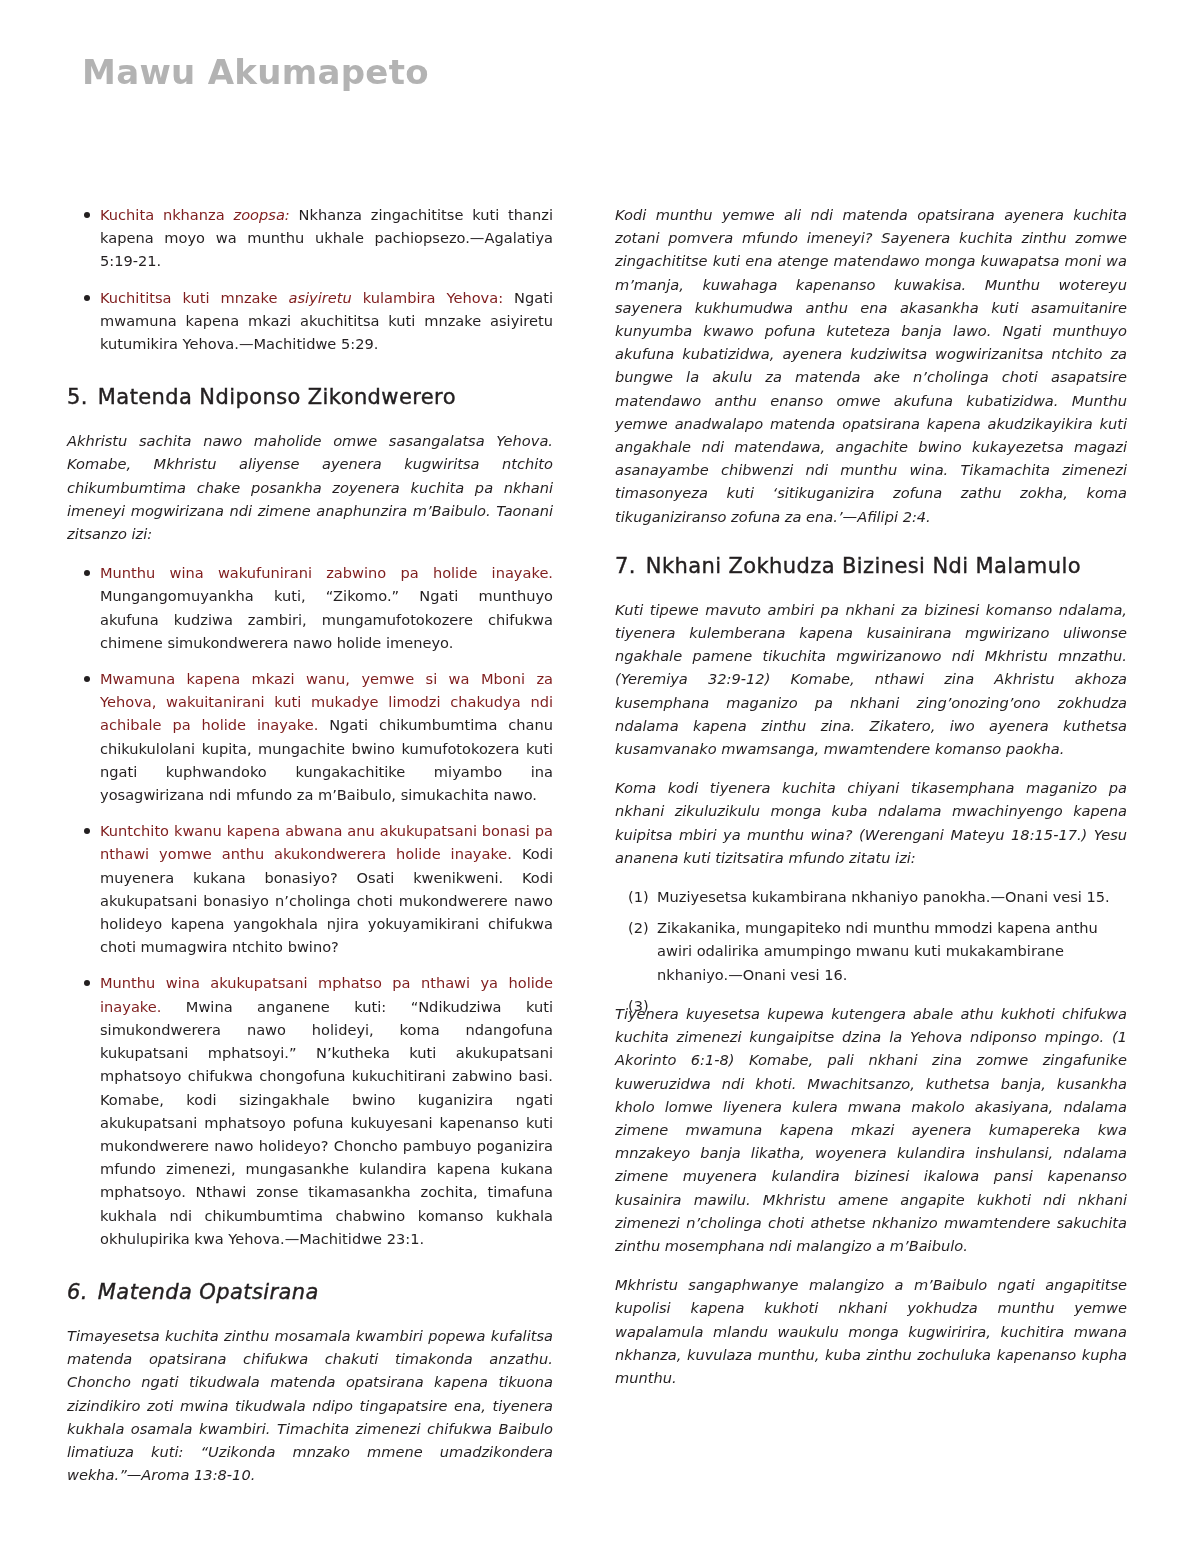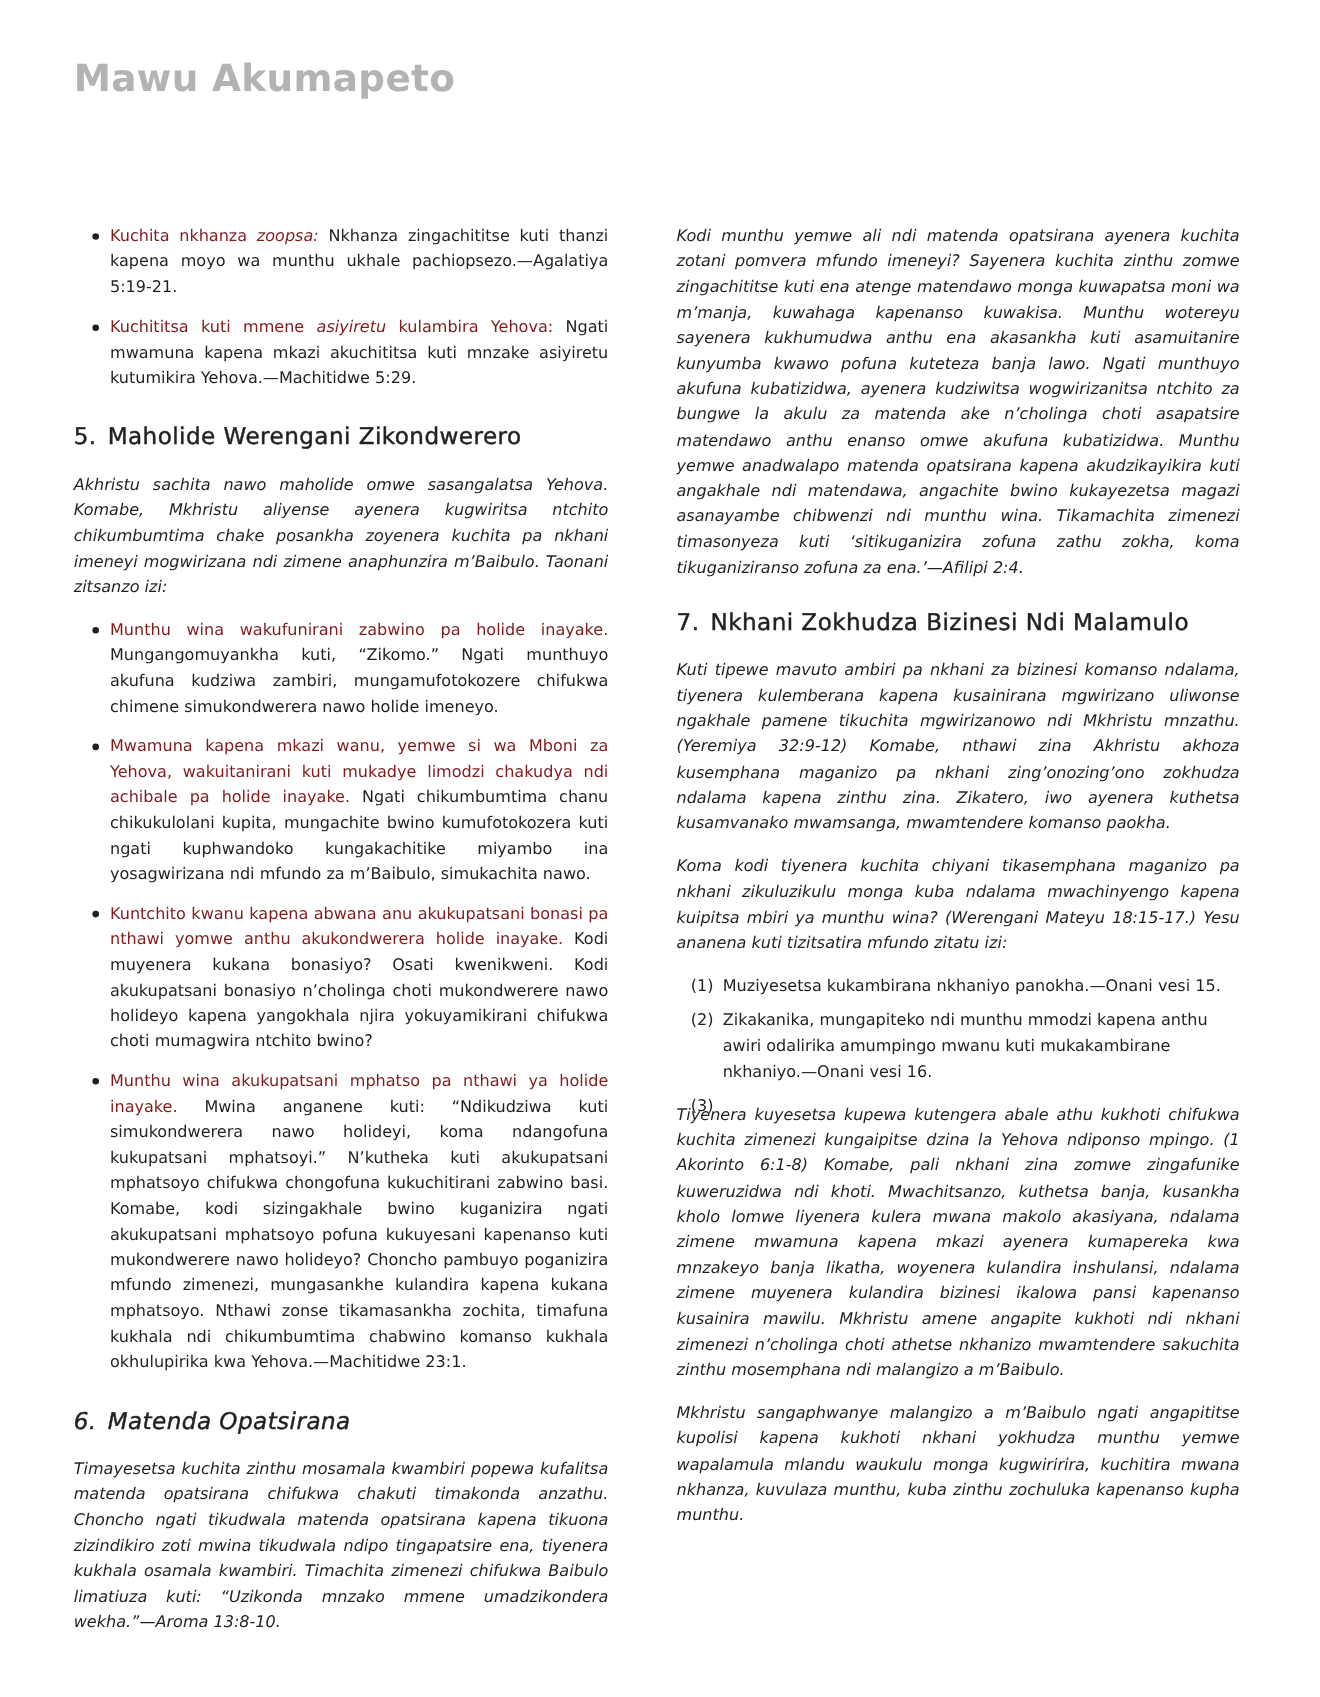--- a/index.html
+++ b/index.html
@@ -1,18 +1,18 @@
 <!DOCTYPE html>
 <html><head>
 <meta charset="utf-8">
 <style>
   html, body { margin: 0; padding: 0; background: #ffffff; }
   body { width: 1200px; height: 1543px; position: relative; overflow: hidden;
          font-family: "DejaVu Sans", sans-serif; color: #231f20; }
-  .running-head { position: absolute; left: 67px; top: 52px; font-size: 34px; font-weight: bold;
+  .running-head { position: absolute; left: 82px; top: 52px; font-size: 34px; font-weight: bold;
                   color: #b3b3b3; letter-spacing: 0.3px; font-family: "DejaVu Sans", sans-serif; }
   .col { position: absolute; top: 203px; font-size: 14.6px; line-height: 23.2px; }
   .col-left { left: 67px; width: 486px; }
   .col-right { left: 615px; width: 512px; }
   p { margin: 0 0 16px 0; text-align: justify; font-style: italic; }
   h2 { margin: 0 0 18px 0; font-size: 21px; font-weight: normal; letter-spacing: 0.4px; line-height: 28px;
        font-family: "DejaVu Sans", sans-serif; -webkit-text-stroke: 0.4px #231f20; color: #231f20; }
   h2 .num { margin-right: 10px; }
   ul.bullets { list-style: none; margin: 0 0 16px 0; padding: 0; }
   ul.bullets li { position: relative; padding-left: 33px; margin-bottom: 13px; text-align: justify; }
@@ -29,25 +29,25 @@
 <div class="running-head">Mawu Akumapeto</div>
 
 <div class="col col-left">
   <ul class="bullets">
     <li>
       <span class="dot"></span>
       <span class="lead"><span>Kuchita nkhanza </span><i>zoopsa:</i><span></span></span><span> Nkhanza zingachititse kuti thanzi kapena moyo wa munthu ukhale pachiopsezo.—Agalatiya 5:19-21.</span>
     </li>
     <li>
       <span class="dot"></span>
-      <span class="lead"><span>Kuchititsa kuti mmene </span><i>asiyiretu</i><span> kulambira Yehova:</span></span><span> Ngati mwamuna kapena mkazi akuchititsa kuti mnzake asiyiretu kutumikira Yehova.—Machitidwe 5:29.</span>
+      <span class="lead"><span>Kuchititsa kuti mnzake </span><i>asiyiretu</i><span> kulambira Yehova:</span></span><span> Ngati mwamuna kapena mkazi akuchititsa kuti mnzake asiyiretu kutumikira Yehova.—Machitidwe 5:29.</span>
     </li>
   </ul>
 
-  <h2 style="margin-top:28px;"><span class="num">5.</span><span>Maholide Werengani Zikondwerero</span></h2>
+  <h2 style="margin-top:28px;"><span class="num">5.</span><span>Matenda Ndiponso Zikondwerero</span></h2>
   <p>Akhristu sachita nawo maholide omwe sasangalatsa Yehova. Komabe, Mkhristu aliyense ayenera kugwiritsa ntchito chikumbumtima chake posankha zoyenera kuchita pa nkhani imeneyi mogwirizana ndi zimene anaphunzira m’Baibulo. Taonani zitsanzo izi:</p>
 
   <ul class="bullets">
     <li>
       <span class="dot"></span>
       <span class="lead">Munthu wina wakufunirani zabwino pa holide inayake.</span><span> Mungangomuyankha kuti, “Zikomo.” Ngati munthuyo akufuna kudziwa zambiri, mungamufotokozere chifukwa chimene simukondwerera nawo holide imeneyo.</span>
     </li>
     <li>
       <span class="dot"></span>
       <span class="lead">Mwamuna kapena mkazi wanu, yemwe si wa Mboni za Yehova, wakuitanirani kuti mukadye limodzi chakudya ndi achibale pa holide inayake.</span><span> Ngati chikumbumtima chanu chikukulolani kupita, mungachite bwino kumufotokozera kuti ngati kuphwandoko kungakachitike miyambo ina yosagwirizana ndi mfundo za m’Baibulo, simukachita nawo.</span>

